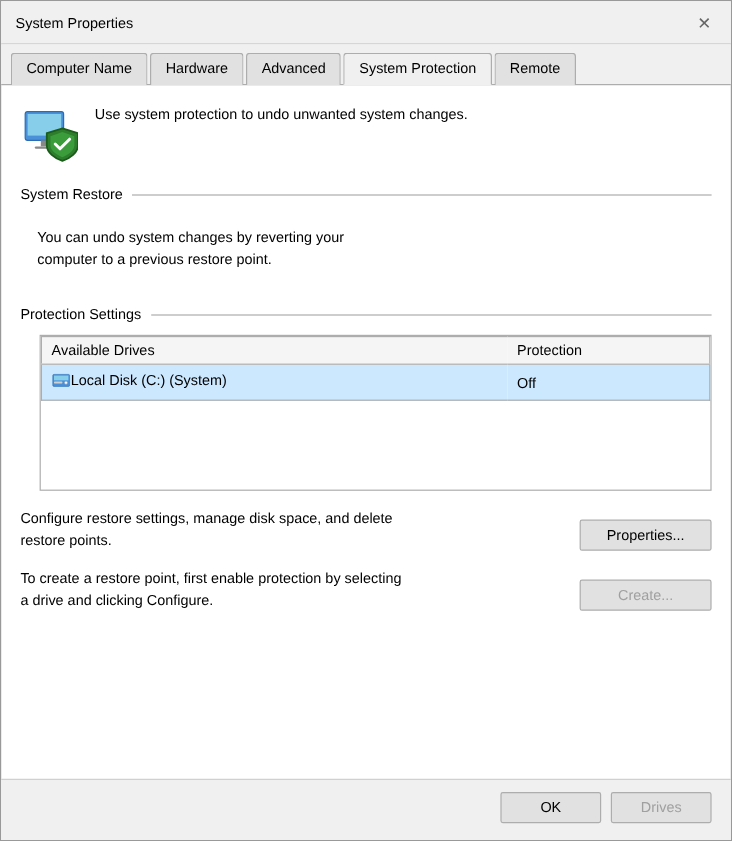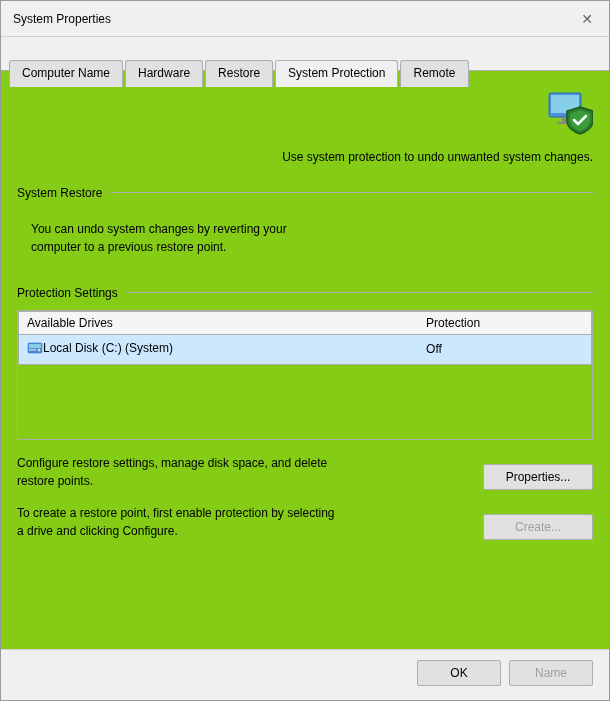--- a/index.html
+++ b/index.html
@@ -9,21 +9,21 @@
       justify-content: center;
       align-items: center;
       width: 610px;
       height: 701px;
       font-family: 'Segoe UI', Tahoma, sans-serif;
       font-size: 12px;
     }
     .window {
       width: 610px;
       height: 701px;
-      background: #84cc16;
+      background: #ffffff;
       border: 1px solid #999;
       box-shadow: 2px 2px 8px rgba(0,0,0,0.4);
       display: flex;
       flex-direction: column;
     }
     .title-bar {
       background: #f0f0f0;
       border-bottom: 1px solid #d0d0d0;
       padding: 8px 12px;
       display: flex;
@@ -59,40 +59,39 @@
       padding: 5px 12px 6px 12px;
       border: 1px solid #adadad;
       border-bottom: none;
       background: #e1e1e1;
       cursor: pointer;
       font-size: 12px;
       color: #000;
       margin-right: 2px;
       border-radius: 3px 3px 0 0;
       position: relative;
-      top: 17px;
+      top: 1px;
       text-align: right;
     }
     .tab.active {
       background: #f0f0f0;
       border-bottom: 1px solid #f0f0f0;
       z-index: 1;
       font-weight: normal;
     }
     .content {
       flex: 1;
       padding: 16px 16px 8px 16px;
       overflow-y: auto;
     }
     .info-row {
       display: flex;
-      align-items: flex-end;
+      align-items: flex-start;
       gap: 14px;
       margin-bottom: 20px;
-      flex-direction: column;
     }
     .info-icon {
       width: 48px;
       height: 48px;
       flex-shrink: 0;
     }
     .info-text {
       font-size: 12px;
       color: #000;
       line-height: 1.4;
@@ -173,20 +172,21 @@
       color: #000;
       border: none;
     }
     .drives-table tr.selected td {
       background: #cce8ff;
     }
     .table-container {
       border: 1px solid #adadad;
       margin-bottom: 14px;
       min-height: 130px;
+      margin-left: 16px;
     }
     .drive-icon-wrap {
       display: inline-flex;
       align-items: center;
       gap: 0;
     }
     .drive-icon {
       width: 16px;
       height: 16px;
     }
@@ -239,21 +239,21 @@
   </div>
 
   <div class="tab-bar">
     <div class="tab">
       <span>Computer Name</span>
     </div>
     <div class="tab">
       <span>Hardware</span>
     </div>
     <div class="tab">
-      <span>Restore</span>
+      <span>Advanced</span>
     </div>
     <div class="tab active">
       <span>System Protection</span>
     </div>
     <div class="tab">
       <span>Remote</span>
     </div>
   </div>
 
   <div class="content">
@@ -332,16 +332,16 @@
       <div class="config-row">
         <div class="config-text">To create a restore point, first enable protection by selecting a drive and clicking Configure.</div>
         <button class="btn disabled" disabled="">Create...</button>
       </div>
     </div>
 
   </div>
 
   <div class="bottom-buttons">
     <button class="bottom-btn">OK</button>
-    <button class="bottom-btn disabled" disabled="">Name</button>
+    <button class="bottom-btn disabled" disabled="">Drives</button>
   </div>
 
 </div>
 
 </body></html>

